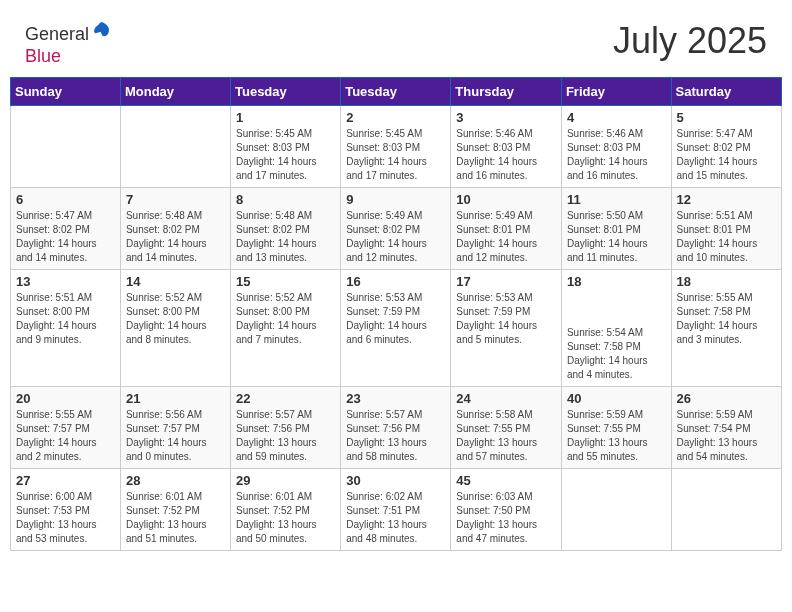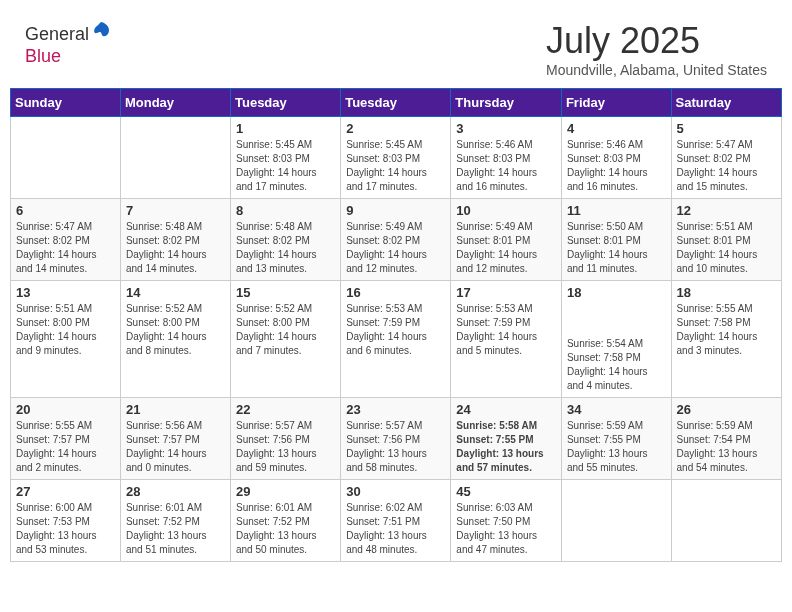--- a/index.html
+++ b/index.html
@@ -97,21 +97,20 @@
       <div class="logo-text">
         <span class="logo-general">General</span><svg class="logo-icon" viewBox="0 0 20 20">
             <path d="M10 2 C12 2 18 5 18 10 C18 14 15 17 12 16 C10 15 11 12 9 12 C7 12 5 14 4 13 C2 11 4 7 6 6 C7 5 8 4 10 2Z" fill="#1565c0"></path>
           </svg>
         <br><span class="logo-blue">Blue</span>
       </div>
     </div>
   </div>
   <div class="title-block">
     <div class="month-title">July 2025</div>
-    <div class="location">Moundville, Alabama, United States</div>
   </div>
 </div>
 
 <table class="calendar">
   <thead>
     <tr>
     <th>Sunday</th>
         <th>Monday</th>
         <th>Tuesday</th>
         <th>Tuesday</th>
@@ -263,26 +262,26 @@
 Daylight: 13 hours and 59 minutes.</div>
         </td>
         <td>
           <span class="day-number">23</span>
           <div class="day-info" style="white-space: pre-wrap;">Sunrise: 5:57 AM
 Sunset: 7:56 PM
 Daylight: 13 hours and 58 minutes.</div>
         </td>
         <td>
           <span class="day-number">24</span>
-          <div class="day-info" style="white-space: pre-wrap; font-weight: bold;">Sunrise: 5:58 AM
+          <div class="day-info" style="white-space: pre-wrap;">Sunrise: 5:58 AM
 Sunset: 7:55 PM
 Daylight: 13 hours and 57 minutes.</div>
         </td>
         <td>
-          <span class="day-number">34</span>
+          <span class="day-number">40</span>
           <div class="day-info" style="white-space: pre-wrap;">Sunrise: 5:59 AM
 Sunset: 7:55 PM
 Daylight: 13 hours and 55 minutes.</div>
         </td>
         <td>
           <span class="day-number">26</span>
           <div class="day-info" style="white-space: pre-wrap;">Sunrise: 5:59 AM
 Sunset: 7:54 PM
 Daylight: 13 hours and 54 minutes.</div>
         </td>

